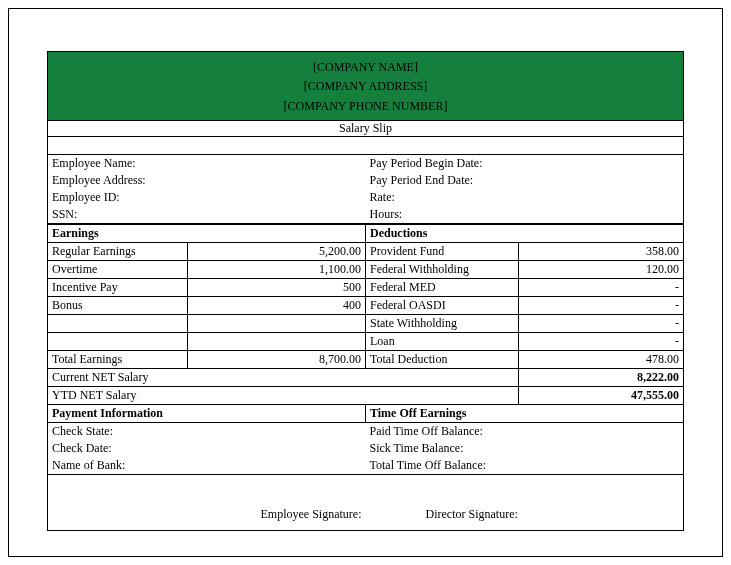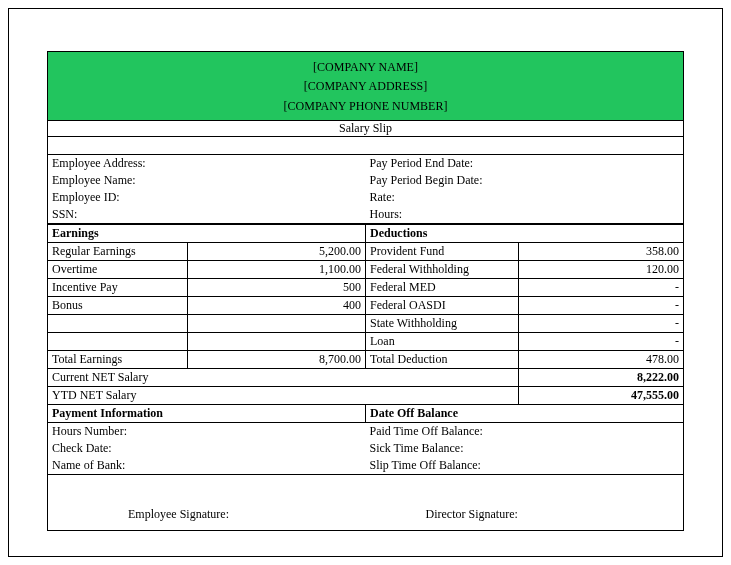--- a/index.html
+++ b/index.html
@@ -15,21 +15,21 @@
   .outer-frame {
     position: absolute;
     top: 8px; left: 8px; right: 8px; bottom: 8px;
     border: 1px solid #000;
     padding: 42px 38px 60px 38px;
   }
   .sheet {
     width: 100%;
   }
   .hdr {
-    background: #22c55e;
+    background: #15803d;
     border: 1px solid #000;
     text-align: center;
     padding: 6px 0 4px 0;
     line-height: 1.45;
   }
   .hdr div { padding: 1px 0; }
   .title-row {
     border-left: 1px solid #000;
     border-right: 1px solid #000;
     border-bottom: 1px solid #000;
@@ -70,21 +70,21 @@
   .info-box td { padding: 1px 4px; height: 16px; vertical-align: middle; }
   .sig-row {
     border-left: 1px solid #000;
     border-right: 1px solid #000;
     border-bottom: 1px solid #000;
     height: 56px;
     position: relative;
   }
   .sig-row table { width:100%; height:100%; border-collapse:collapse; }
   .sig-row td { vertical-align: bottom; padding: 0 4px 8px 4px; }
-  .sig-left { text-align:left; padding-left: 80px !important; }
+  .sig-left { text-align:right; padding-left: 80px !important; }
   .sig-right { text-align:left; padding-left: 60px !important; }
 </style>
 </head>
 <body>
 
 <div class="outer-frame">
   <div class="sheet">
 
     <div class="hdr">
       <div>[COMPANY NAME]</div>
@@ -97,29 +97,29 @@
     <div class="info-box">
       <table>
         <colgroup>
             <col class="col-l">
             <col class="col-lv">
             <col class="col-r">
             <col class="col-rv">
           </colgroup>
         <tbody>
             <tr>
+          <td>Employee Name:</td>
+          <td></td>
+          <td>Pay Period Begin Date:</td>
+          <td></td>
+        </tr>
+        <tr>
           <td>Employee Address:</td>
           <td></td>
           <td>Pay Period End Date:</td>
-          <td></td>
-        </tr>
-        <tr>
-          <td>Employee Name:</td>
-          <td></td>
-          <td>Pay Period Begin Date:</td>
           <td></td>
         </tr>
         <tr>
           <td>Employee ID:</td>
           <td></td>
           <td>Rate:</td>
           <td></td>
         </tr>
         <tr>
           <td>SSN:</td>
@@ -188,50 +188,50 @@
       <tr class="row-bottom">
         <td colspan="3">Current NET Salary</td>
         <td class="num sec-head">8,222.00</td>
       </tr>
       <tr class="row-bottom">
         <td colspan="3">YTD NET Salary</td>
         <td class="num sec-head">47,555.00</td>
       </tr>
       <tr class="row-bottom">
         <td class="sec-head" colspan="2">Payment Information</td>
-        <td class="sec-head" colspan="2">Date Off Balance</td>
+        <td class="sec-head" colspan="2">Time Off Earnings</td>
       </tr>
     </tbody>
       </table>
 
     <div class="info-box">
       <table>
         <colgroup>
             <col class="col-l">
             <col class="col-lv">
             <col class="col-r">
             <col class="col-rv">
           </colgroup>
         <tbody>
             <tr>
-          <td>Hours Number:</td>
+          <td>Check State:</td>
           <td></td>
           <td>Paid Time Off Balance:</td>
           <td></td>
         </tr>
         <tr>
           <td>Check Date:</td>
           <td></td>
           <td>Sick Time Balance:</td>
           <td></td>
         </tr>
         <tr>
           <td>Name of Bank:</td>
           <td></td>
-          <td>Slip Time Off Balance:</td>
+          <td>Total Time Off Balance:</td>
           <td></td>
         </tr>
       </tbody>
         </table>
     </div>
 
     <div class="sig-row">
       <table>
         <tbody>
             <tr>

